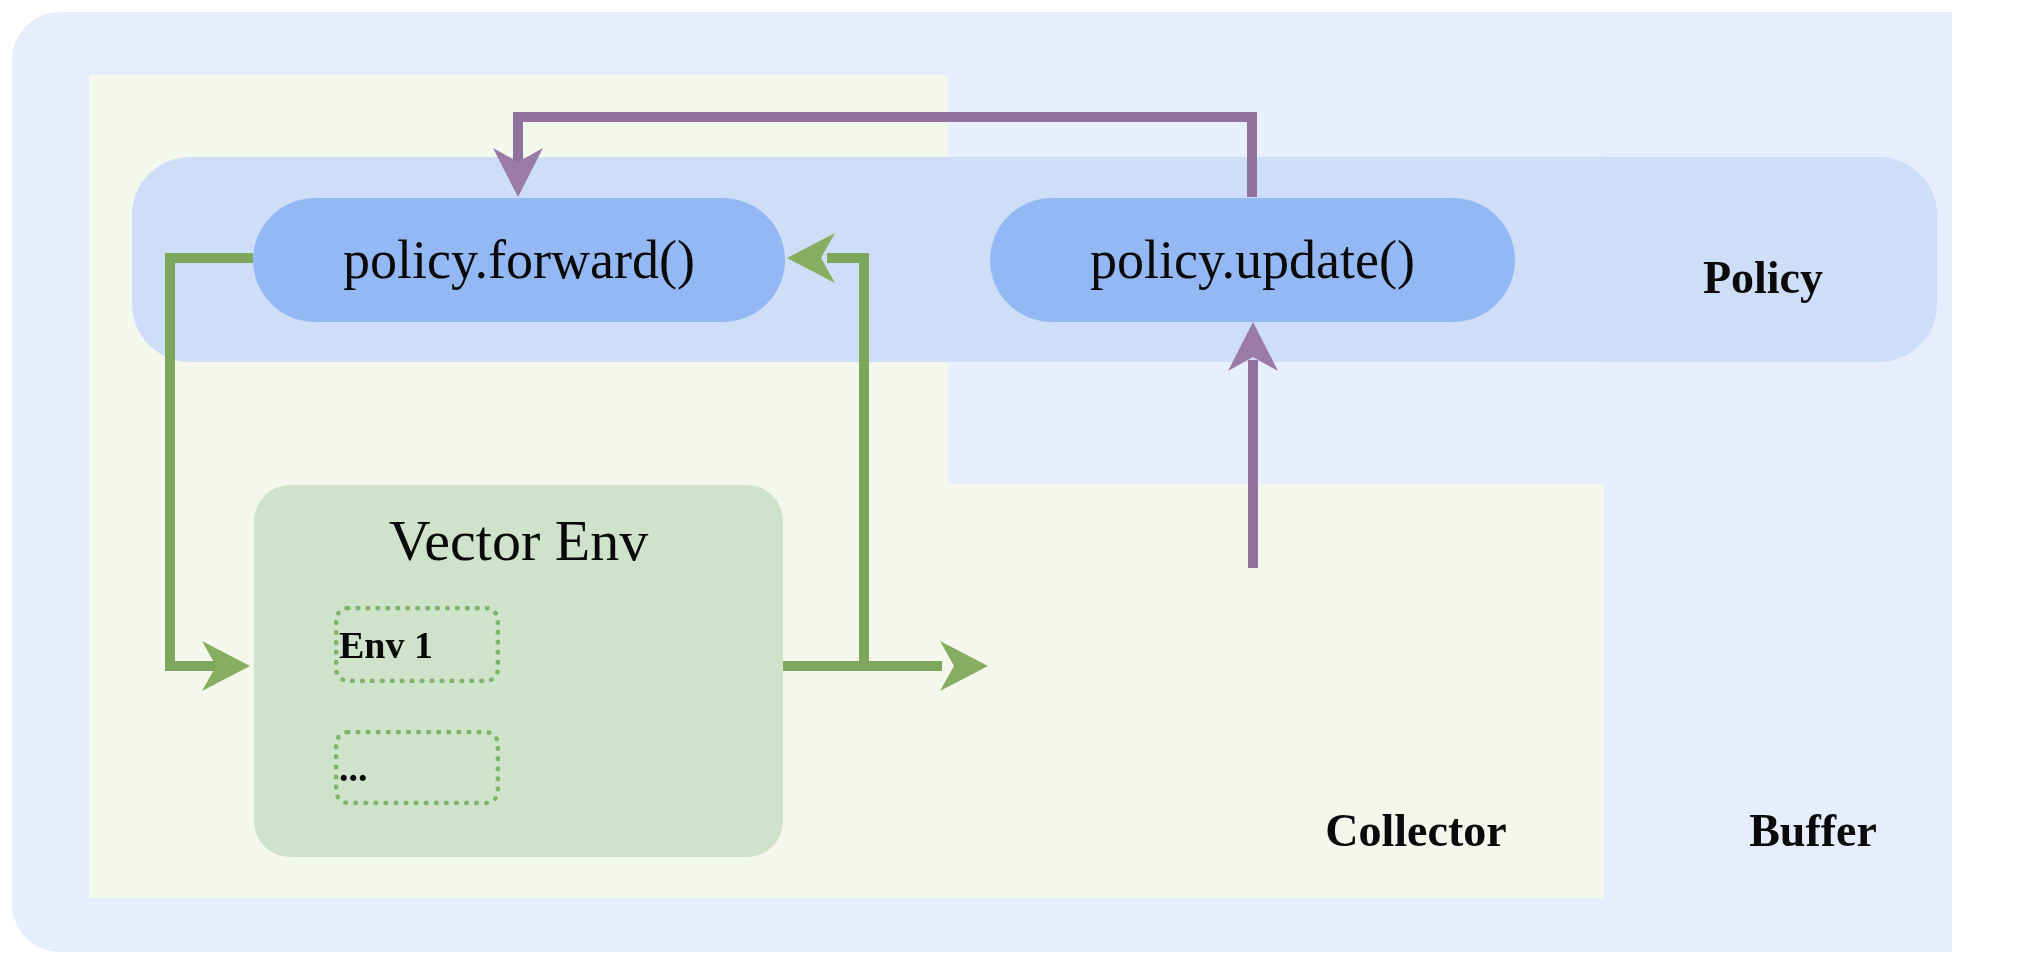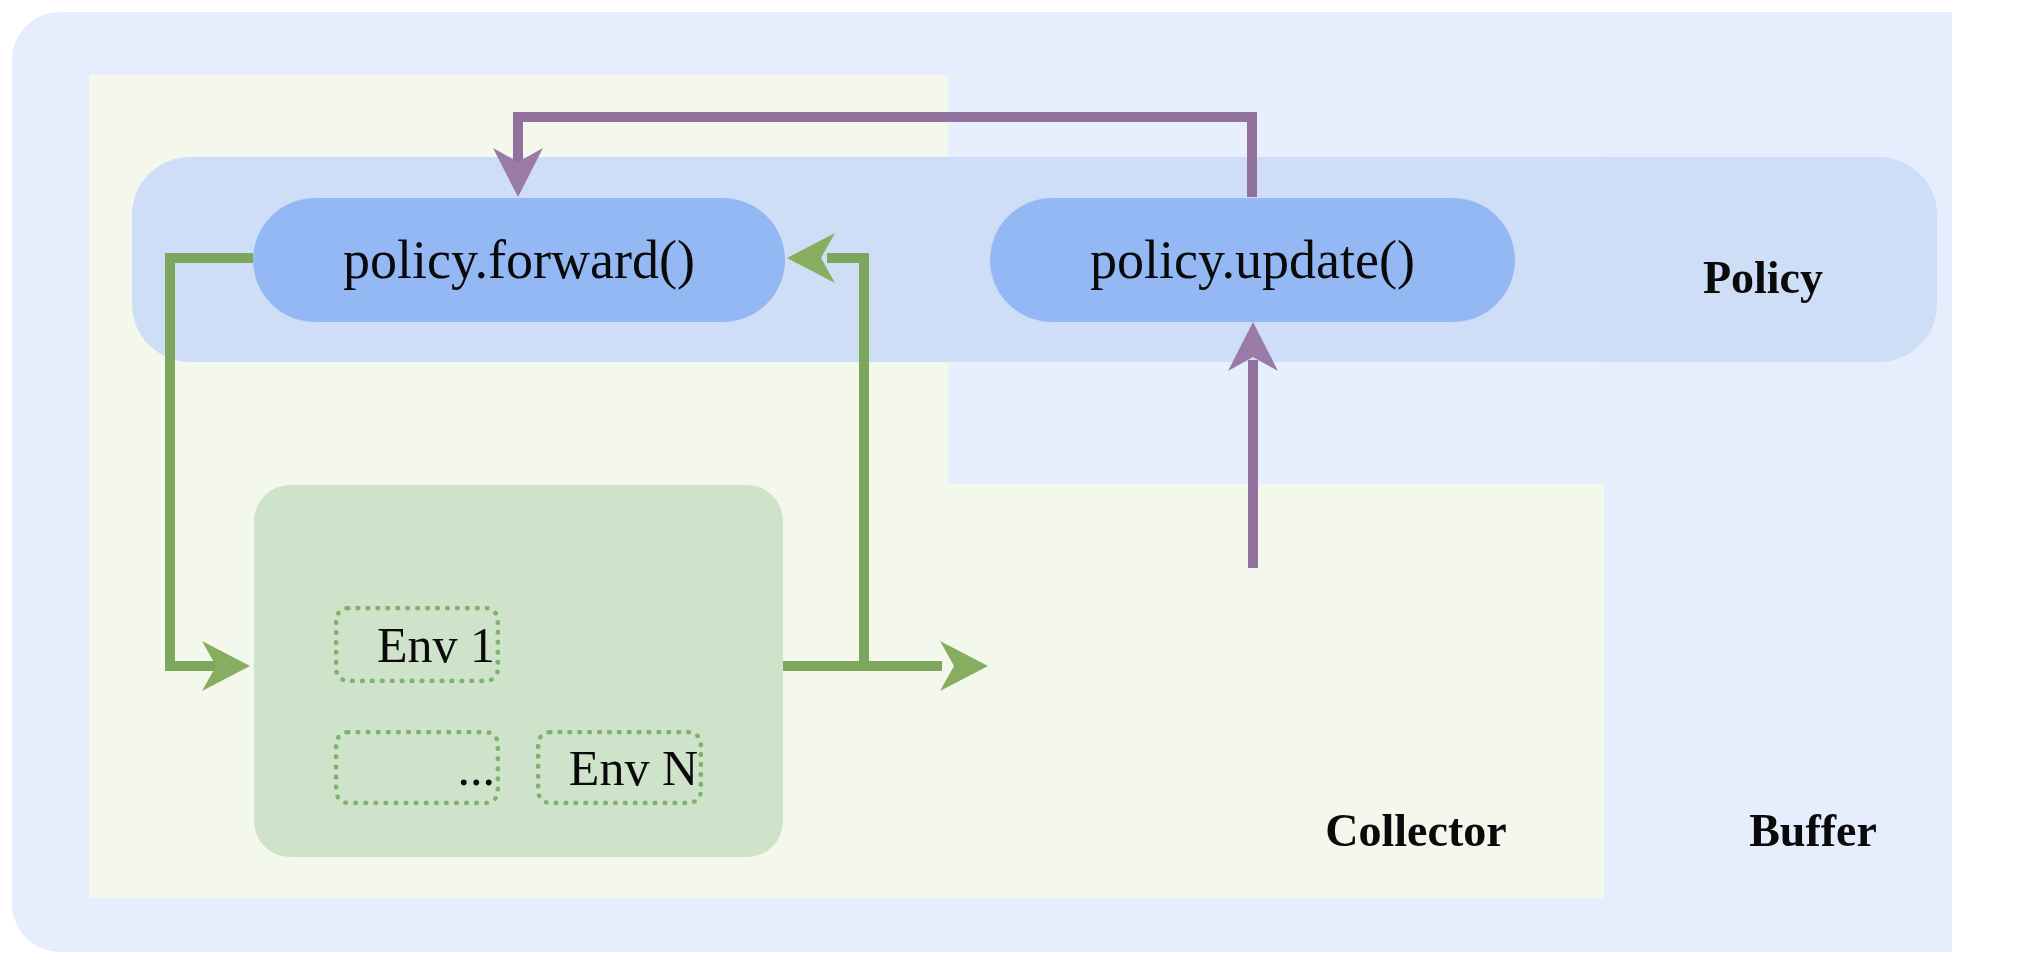--- a/index.html
+++ b/index.html
@@ -28,22 +28,23 @@
   .pill-forward{left:253px;width:532px;}
   .pill-update{left:990px;width:525px;text-align:right;}
   .venv-box{
     left:254px;top:485px;width:529px;height:372px;border-radius:36px;background:#cee3c9;
   }
   .venv-title{
     left:254px;top:512px;width:529px;text-align:center;font-size:58px;line-height:1;
   }
   .env-box{
     border:5px dotted #7fb36b;border-radius:14px;background:transparent;
-    display:flex;align-items:center;justify-content:flex-end;font-size:50px;line-height:1;
+    display:flex;align-items:center;justify-content:flex-start;font-size:38px;line-height:1;
     box-sizing:border-box;
+    font-weight:bold;
   }
   .env-1{left:334px;top:606px;width:166px;height:77px;}
   .env-2{left:539px;top:606px;width:166px;height:77px;}
   .env-dots{left:334px;top:730px;width:166px;height:75px;}
   .env-n{left:536px;top:730px;width:167px;height:75px;}
   .buffer-box{
     left:990px;top:568px;width:530px;height:202px;border-radius:26px;background:#dbcee3;
     display:flex;align-items:center;justify-content:center;font-size:56px;line-height:1;
   }
   .region-label{
@@ -69,29 +70,27 @@
 
   <div class="abs pill pill-forward">
     <span>policy.forward()</span>
   </div>
 
   <div class="abs pill pill-update">
     <span>policy.update()</span>
   </div>
 
   <div class="abs venv-box"></div>
+  <div class="abs venv-title">Vector Env</div>
 
   <div class="abs env-box env-1">
     <span>Env 1</span>
   </div>
   <div class="abs env-box env-dots">
     <span>...</span>
-  </div>
-  <div class="abs env-box env-n">
-    <span>Env N</span>
   </div>
 
 
   <svg id="arrow-layer" class="abs" viewBox="0 0 2020 965" xmlns="http://www.w3.org/2000/svg">
 
     <path d="M253 258 H170 V666 H216" fill="none" stroke="#7ca75c" stroke-width="10"></path>
     <polygon points="250,666 202,641 216,666 202,691" fill="#86ad60"></polygon>
 
     <path d="M783 666 H942" fill="none" stroke="#7ca75c" stroke-width="10"></path>
     <polygon points="988,666 940,641 954,666 940,691" fill="#86ad60"></polygon>

